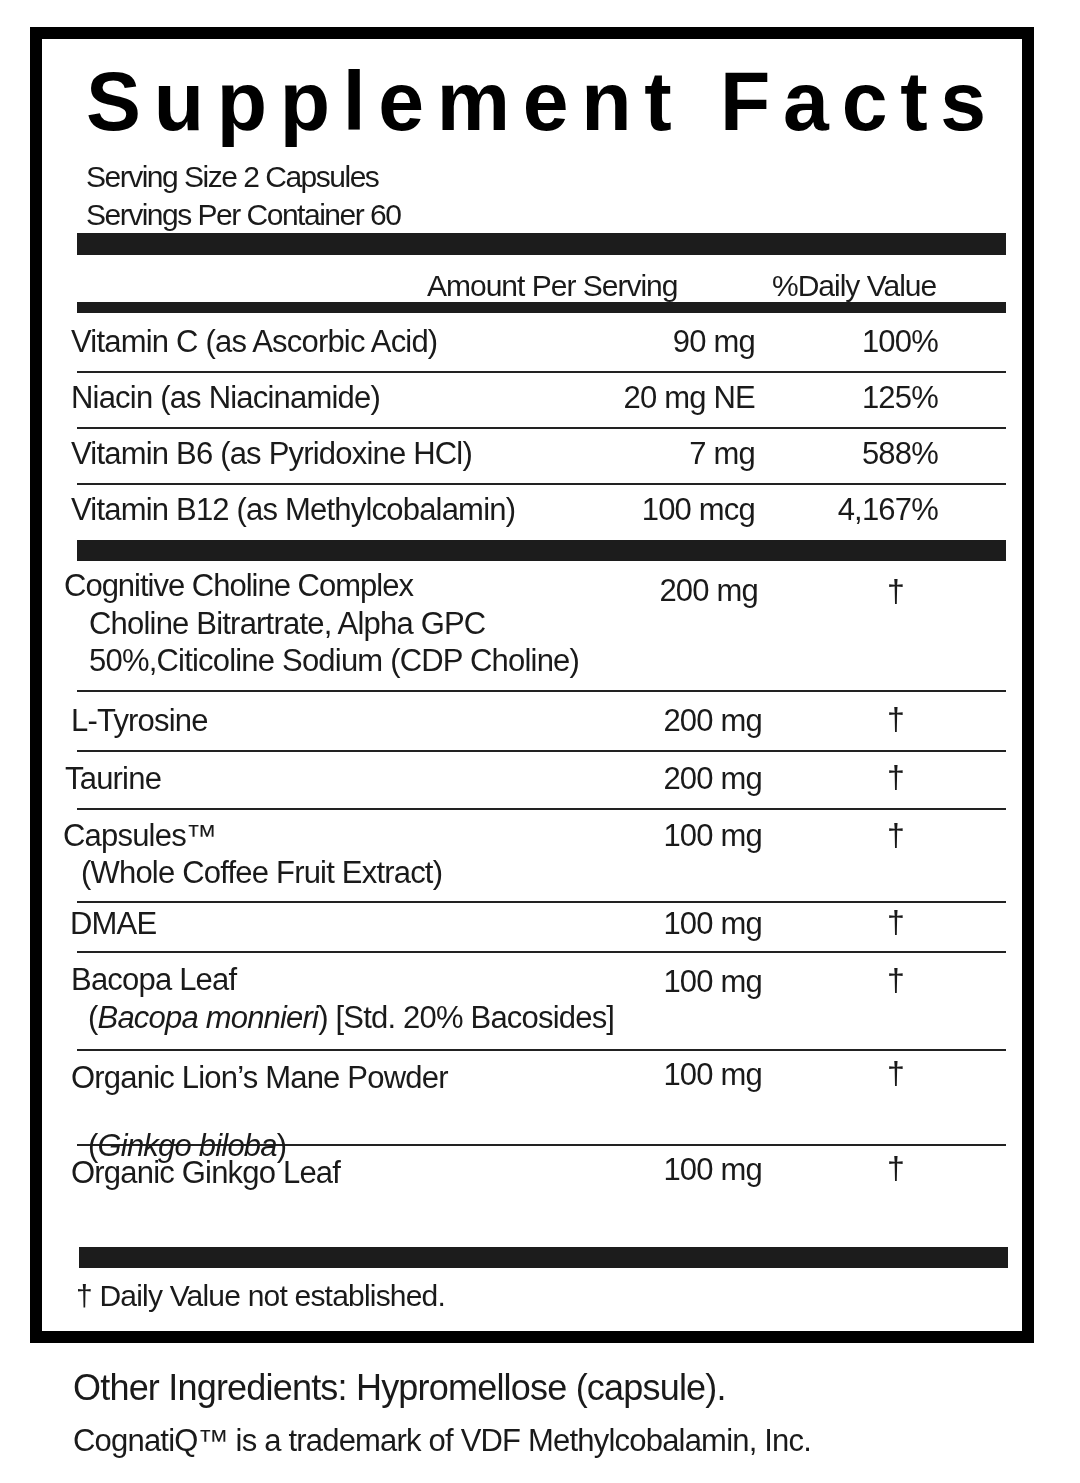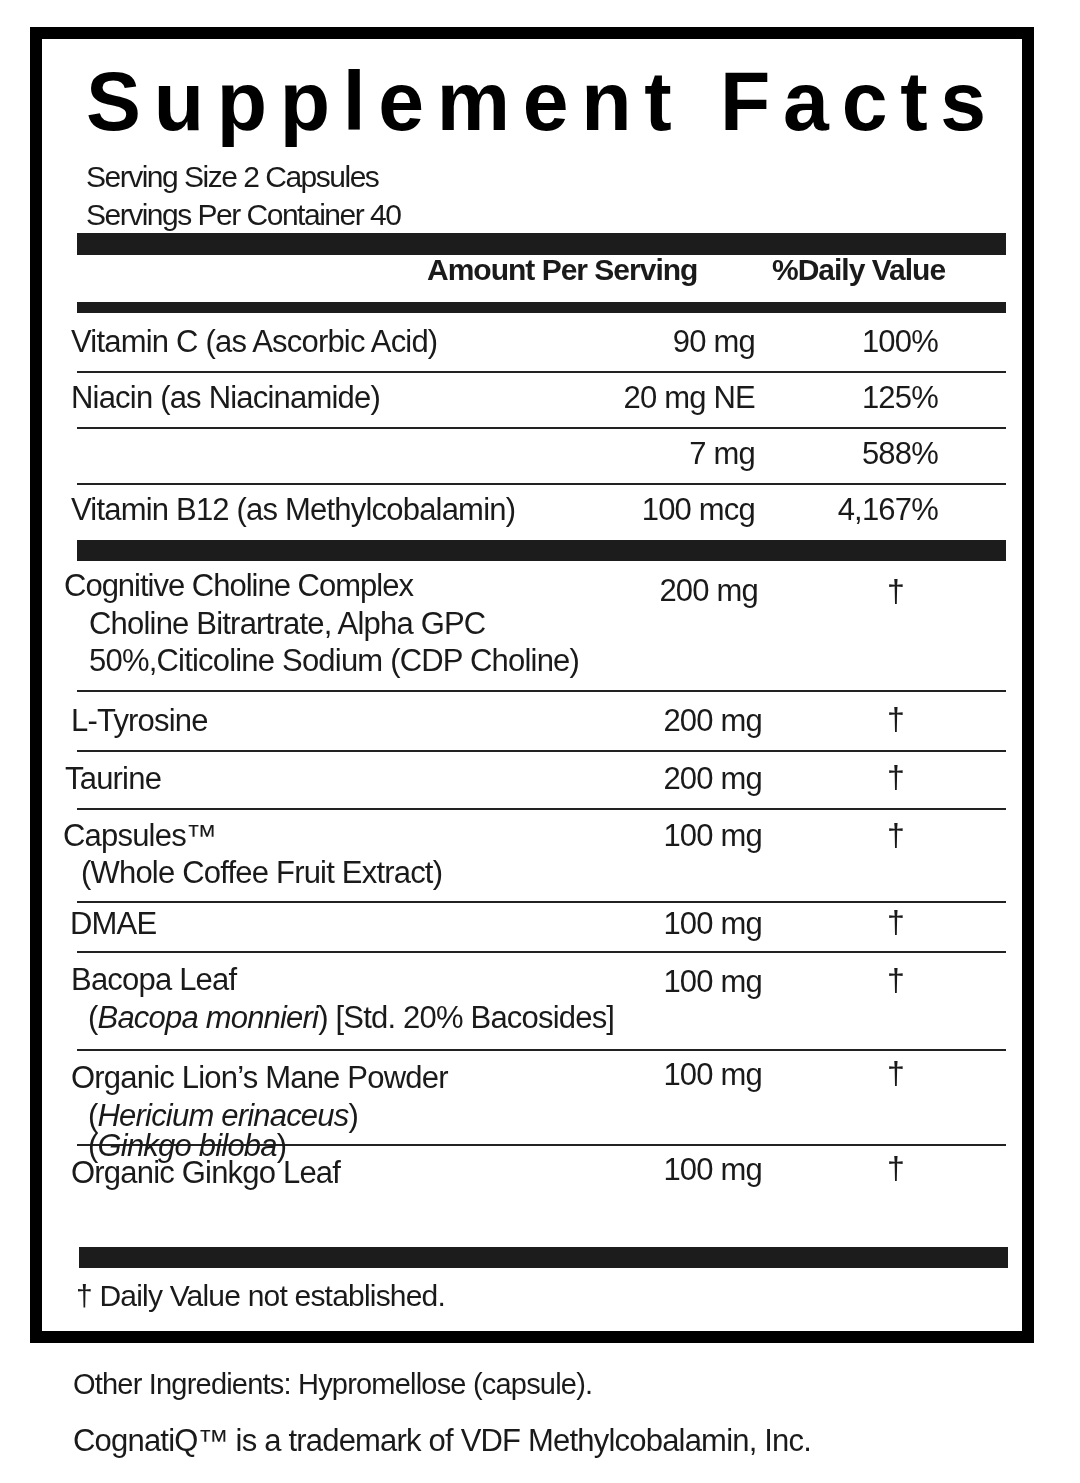--- a/index.html
+++ b/index.html
@@ -6,52 +6,53 @@
   body { width:1080px; height:1483px; position:relative; overflow:hidden;
          font-family:"Liberation Sans", sans-serif; color:#1a1a1a; }
   .panel { position:absolute; left:30px; top:27px; width:980px; height:1292px;
            border:12px solid #000; background:#fff; }
   .title { position:absolute; left:44px; top:20px; font-family:"Liberation Sans", sans-serif;
            font-weight:bold; font-size:84px; letter-spacing:13px; color:#000; line-height:1;
            transform:scaleX(0.98); transform-origin:left top; }
   .serving { position:absolute; left:44px; font-size:30px; letter-spacing:-1.5px; line-height:1; }
   .bar { position:absolute; left:35px; width:929px; background:#1c1c1c; }
   .thin { position:absolute; left:35px; width:929px; height:2px; background:#222; }
-  .hdr { position:absolute; top:216px; font-weight:bold; font-size:30px; letter-spacing:-1px; line-height:1; }
+  .hdr { position:absolute; top:232px; font-weight:normal; font-size:30px; letter-spacing:-1px; line-height:1; }
   .txt { position:absolute; font-size:31px; letter-spacing:-0.8px; line-height:1; white-space:nowrap; }
   .b { font-weight:normal; }
   .amt { text-align:right; }
   .dv { text-align:right; }
   .dagger { position:absolute; font-size:32px; line-height:1; }
-  .foot { position:absolute; left:73px; font-size:29px; letter-spacing:-0.8px; line-height:1; white-space:nowrap; }
+  .foot { position:absolute; left:73px; font-size:36px; letter-spacing:-0.8px; line-height:1; white-space:nowrap; }
   i { }
 </style>
 </head>
 <body>
 
 <div class="panel">
   <div class="title">Supplement Facts</div>
   <div class="serving" style="top:123px">Serving Size 2 Capsules</div>
-  <div class="serving" style="top:161px">Servings Per Container 40</div>
+  <div class="serving" style="top:161px">Servings Per Container 60</div>
 
   <div class="bar" style="top:194px;height:22px"></div>
   <div class="hdr" style="left:385px">Amount Per Serving</div>
   <div class="hdr" style="left:730px">%Daily Value</div>
   <div class="bar" style="top:263px;height:11px"></div>
 
   <div class="txt" style="left:29px;top:287px">Vitamin C (as Ascorbic Acid)</div>
   <div class="txt amt" style="right:267px;top:287px">90 mg</div>
   <div class="txt dv" style="right:84px;top:287px">100%</div>
   <div class="thin" style="top:332px"></div>
 
   <div class="txt" style="left:29px;top:343px">Niacin (as Niacinamide)</div>
   <div class="txt amt" style="right:267px;top:343px">20 mg NE</div>
   <div class="txt dv" style="right:84px;top:343px">125%</div>
   <div class="thin" style="top:388px"></div>
 
+  <div class="txt" style="left:29px;top:399px">Vitamin B6 (as Pyridoxine HCl)</div>
   <div class="txt amt" style="right:267px;top:399px">7 mg</div>
   <div class="txt dv" style="right:84px;top:399px">588%</div>
   <div class="thin" style="top:444px"></div>
 
   <div class="txt" style="left:29px;top:455px">Vitamin B12 (as Methylcobalamin)</div>
   <div class="txt amt" style="right:267px;top:455px">100 mcg</div>
   <div class="txt dv" style="right:84px;top:455px">4,167%</div>
 
   <div class="bar" style="top:501px;height:21px"></div>
 
@@ -85,21 +86,20 @@
 
   <div class="txt" style="left:29px;top:925px">Bacopa Leaf</div>
   <div class="txt amt" style="right:260px;top:927px">100 mg</div>
   <div class="dagger" style="left:845px;top:925px">†</div>
   <div class="txt" style="left:46px;top:963px"><span>(</span><i>Bacopa monnieri</i><span>) [Std. 20% Bacosides]</span></div>
   <div class="thin" style="top:1010px"></div>
 
   <div class="txt" style="left:29px;top:1023px">Organic Lion’s Mane Powder</div>
   <div class="txt amt" style="right:260px;top:1020px">100 mg</div>
   <div class="dagger" style="left:845px;top:1018px">†</div>
-  <div class="txt" style="left:46px;top:1061px"><span>(</span><i>Hericium erinaceus</i><span>)</span></div>
   <div class="thin" style="top:1105px"></div>
 
   <div class="txt" style="left:29px;top:1118px">Organic Ginkgo Leaf</div>
   <div class="txt amt" style="right:260px;top:1115px">100 mg</div>
   <div class="dagger" style="left:845px;top:1113px">†</div>
   <div class="txt" style="left:46px;top:1091px"><span>(</span><i>Ginkgo biloba</i><span>)</span></div>
 
   <div class="bar" style="top:1208px;height:21px;left:37px"></div>
   <div class="txt" style="left:34px;top:1242px;font-size:30px">† Daily Value not established.</div>
 </div>

